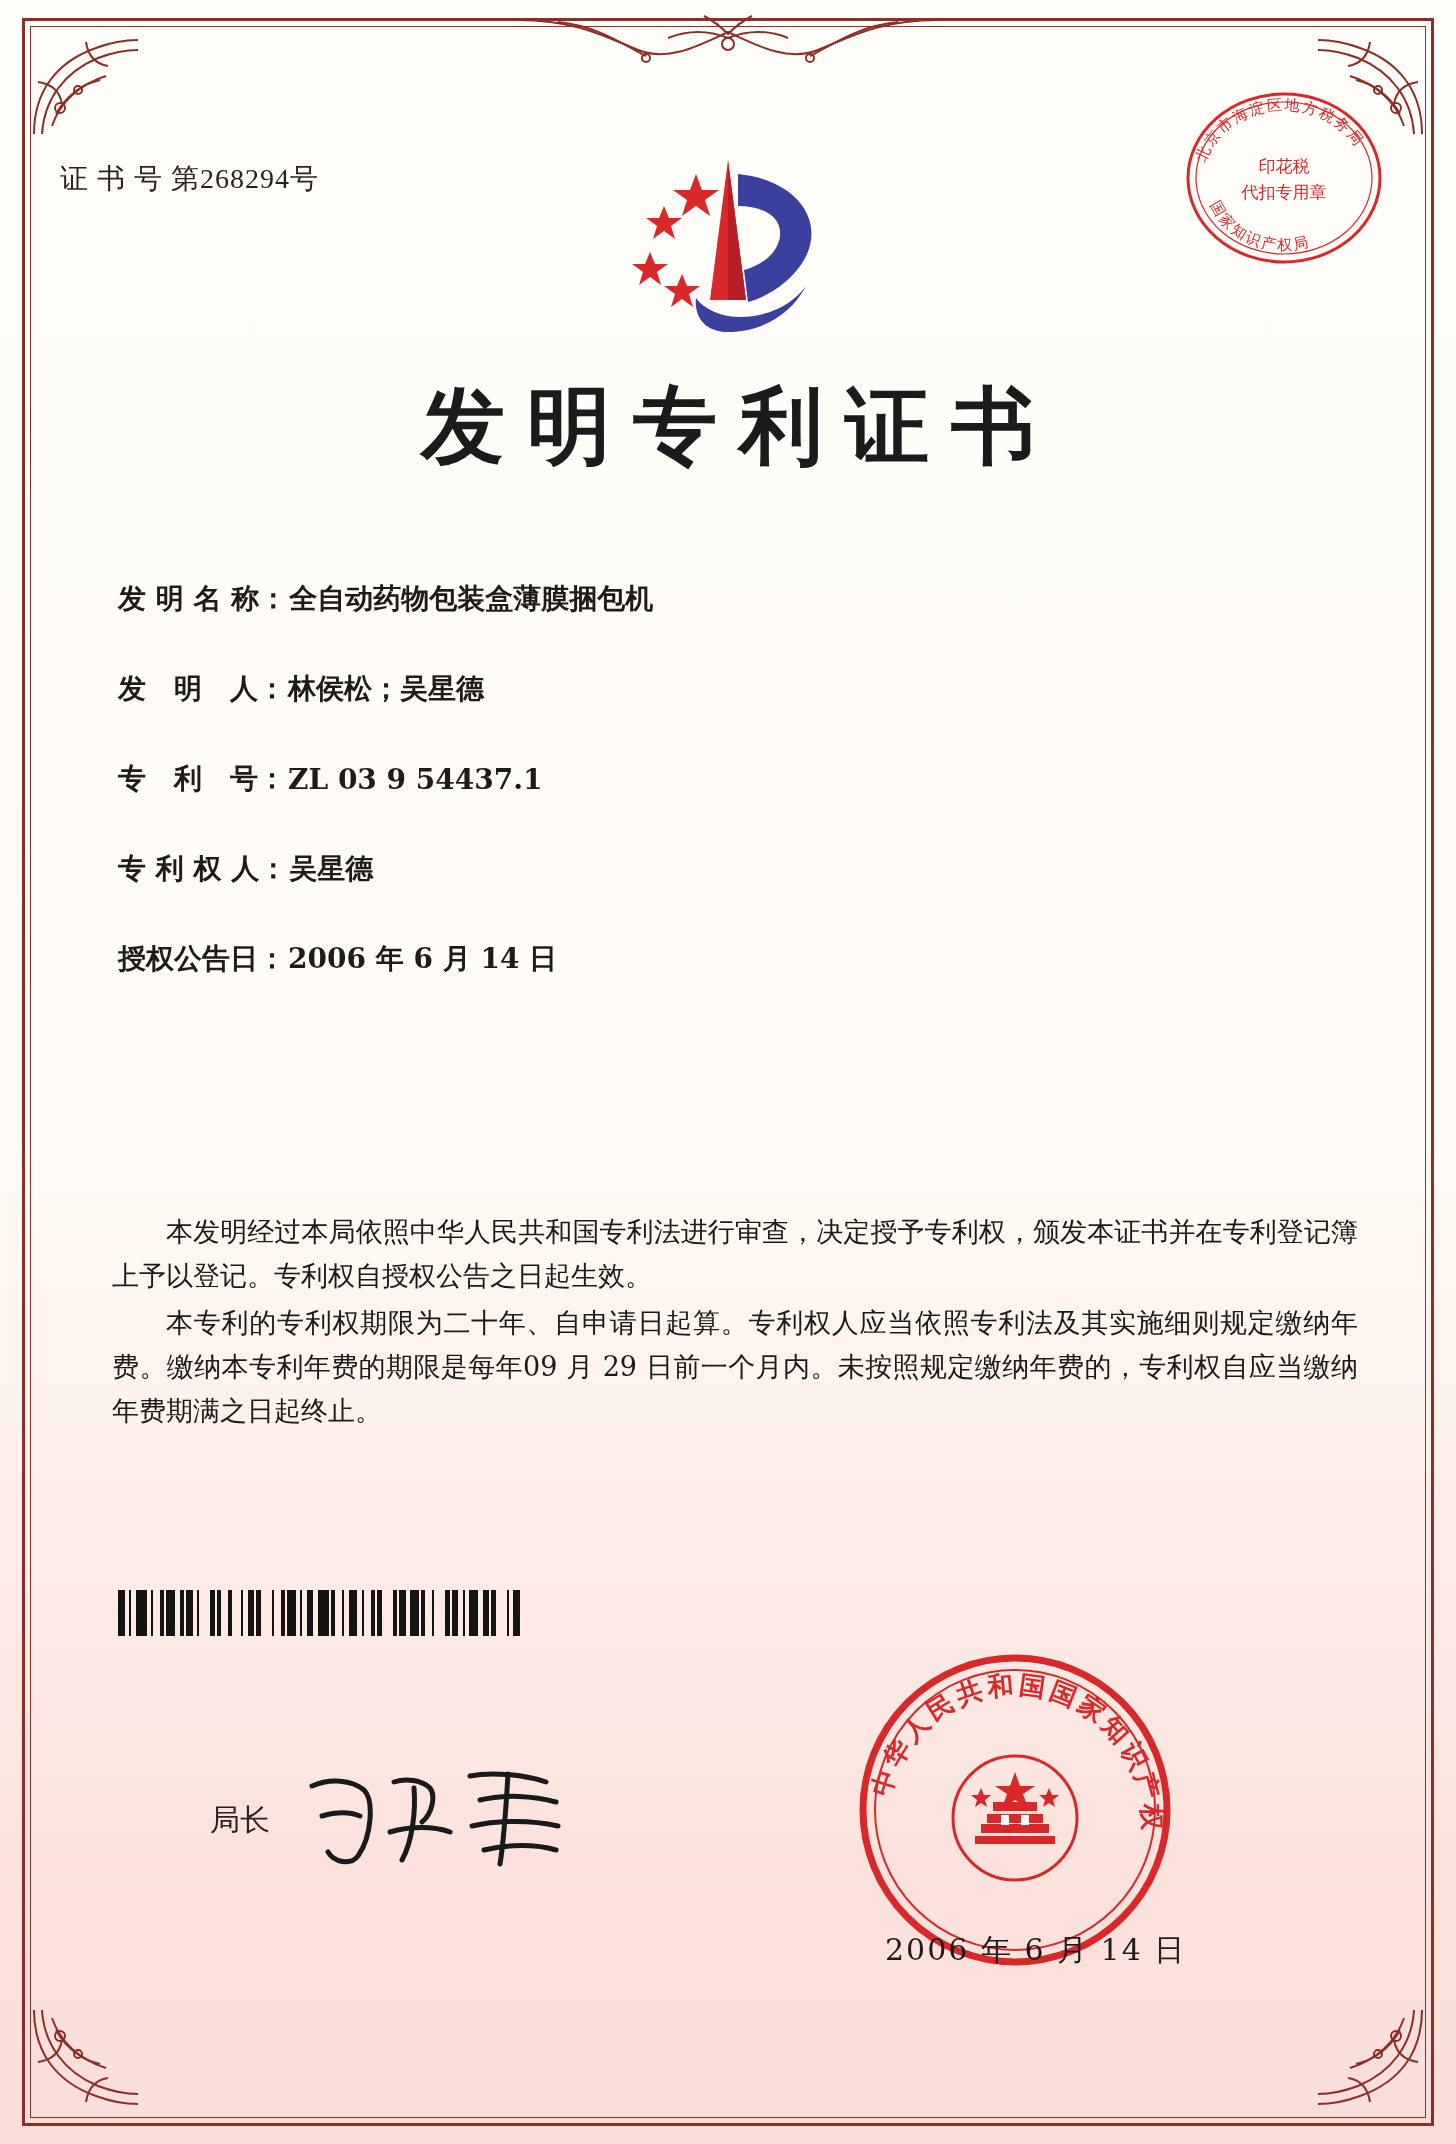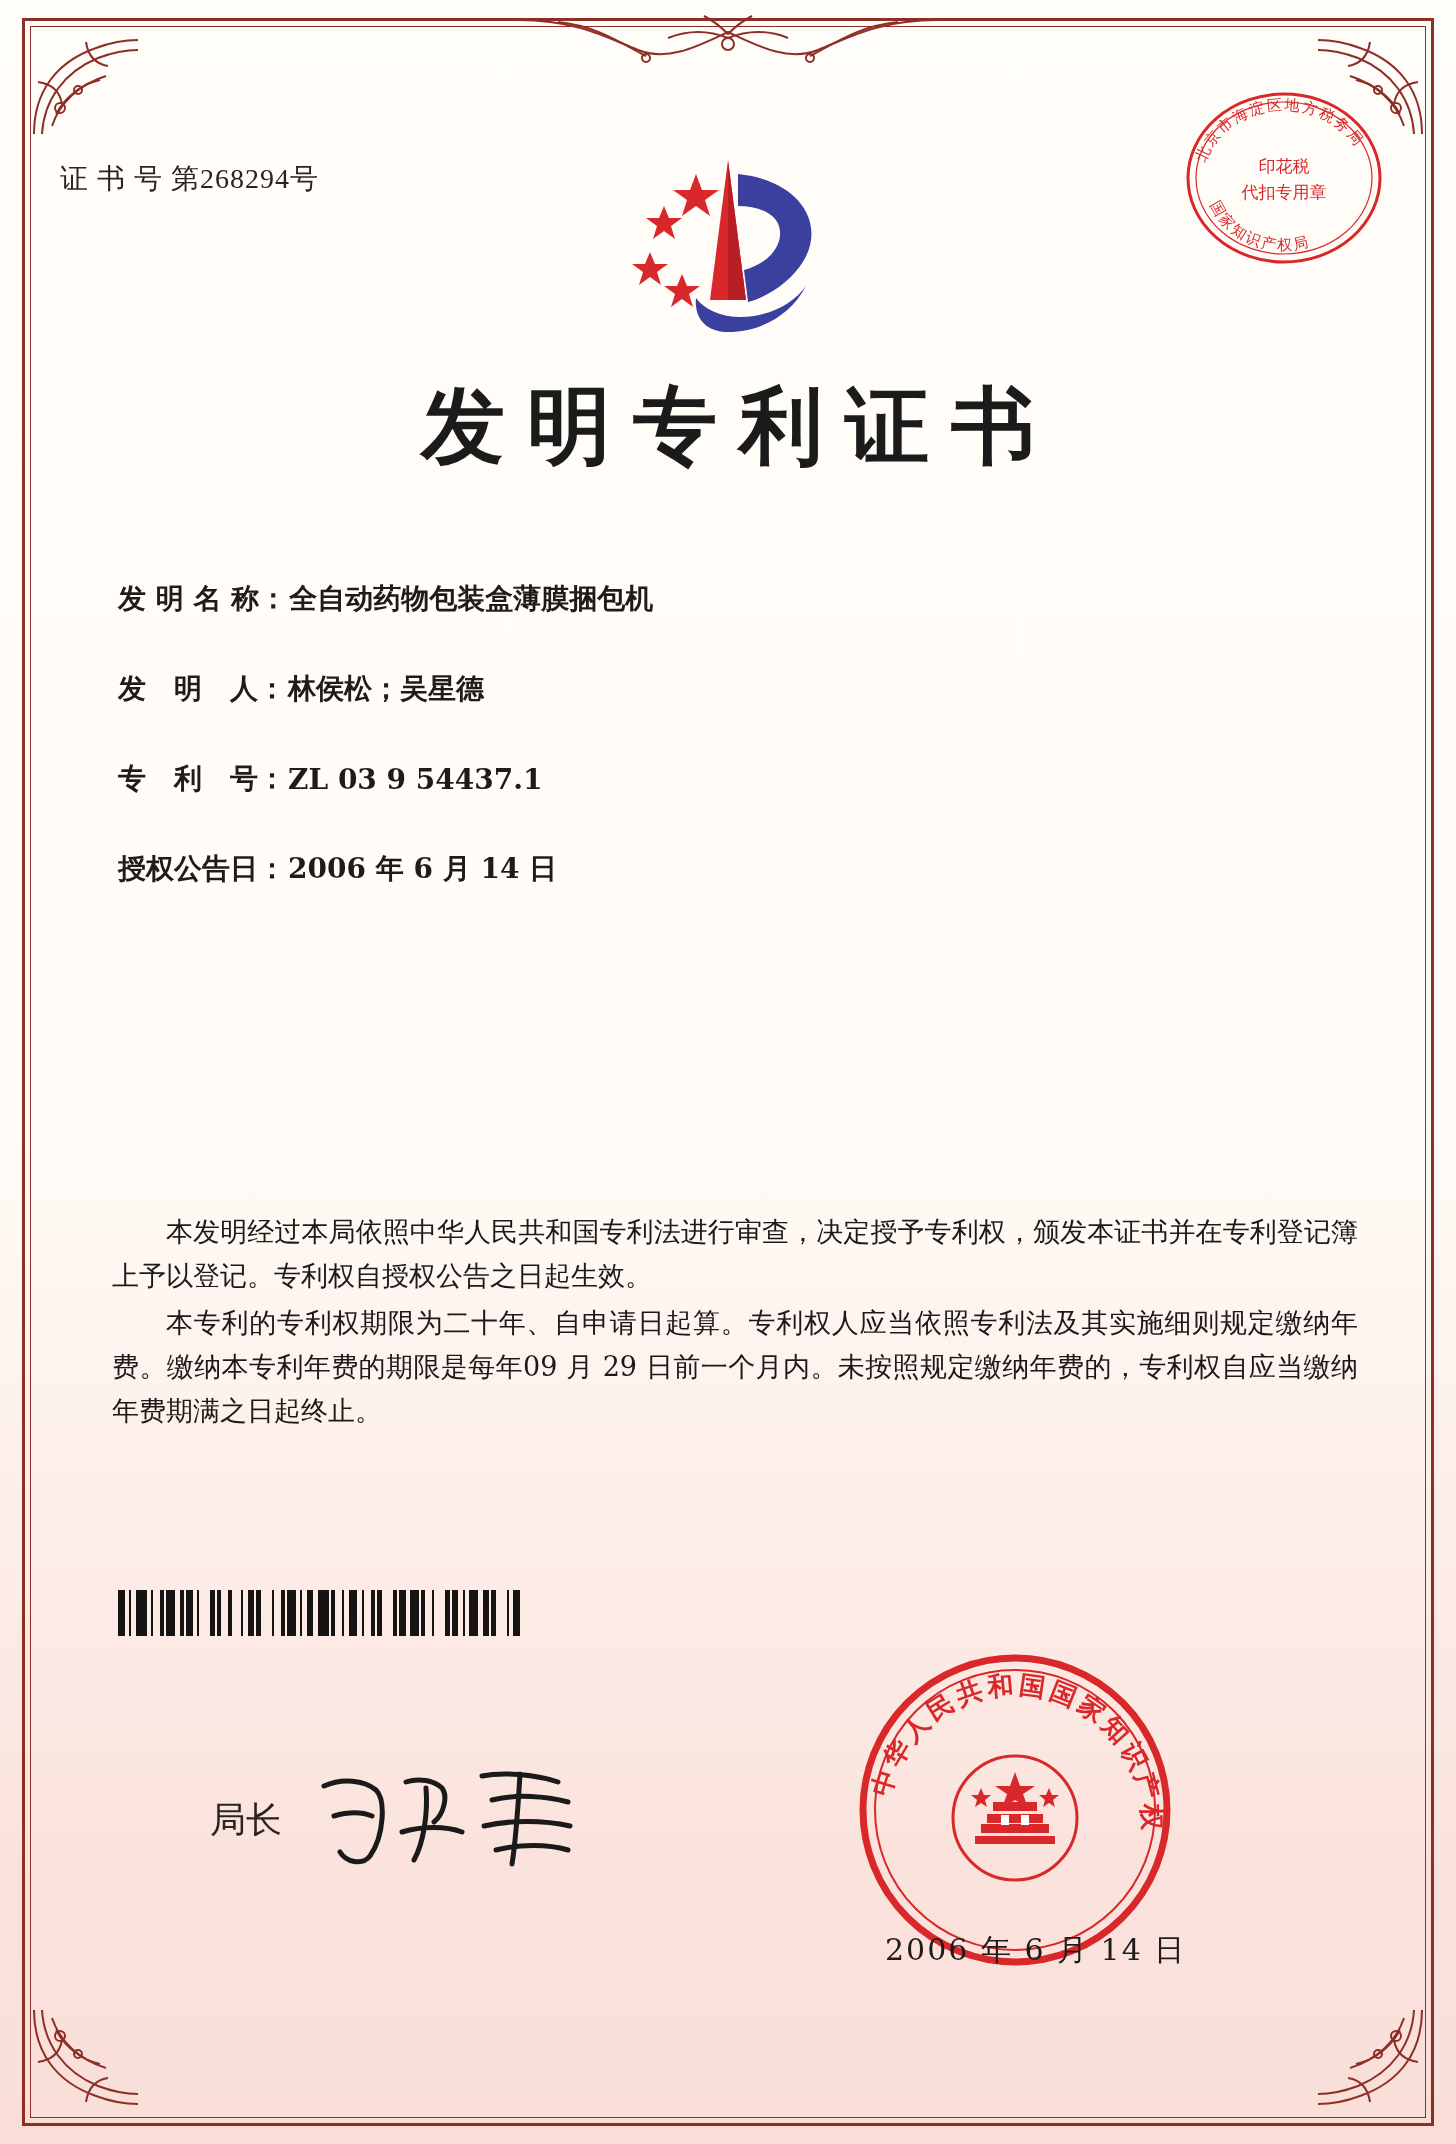--- a/index.html
+++ b/index.html
@@ -103,21 +103,21 @@
     position:absolute;left:118px;top:1590px;
     width:578px;height:46px;
     display:flex;align-items:stretch;
   }
   .barcode i{display:block;background:#161412;}
 
   .signature-row{
     position:absolute;left:210px;top:1760px;
     display:flex;align-items:center;
   }
-  .sig-label{font-size:36px;font-family:"DejaVu Serif", serif;}
+  .sig-label{font-size:30px;font-family:"DejaVu Serif", serif;}
   .sig-mark{
     margin-left:24px;width:290px;height:120px;
   }
   .sig-mark svg{width:100%;height:100%;display:block;}
 
   
   .seal-main{
     position:absolute;left:855px;top:1650px;width:320px;height:320px;
   }
   .seal-main svg{width:100%;height:100%;display:block;}
@@ -254,20 +254,24 @@
       <span class="f-label">发 明 名 称：</span>
       <span class="f-value">全自动药物包装盒薄膜捆包机</span>
     </div>
     <div class="field">
       <span class="f-label">发　明　人：</span>
       <span class="f-value">林侯松；吴星德</span>
     </div>
     <div class="field">
       <span class="f-label">专　利　号：</span>
       <span class="f-value">ZL 03 9 54437.1</span>
+    </div>
+    <div class="field">
+      <span class="f-label">专 利 权 人：</span>
+      <span class="f-value">吴星德</span>
     </div>
     <div class="field">
       <span class="f-label">授权公告日：</span>
       <span class="f-value">2006 年 6 月 14 日</span>
     </div>
   </div>
 
   <div class="paras">
     <p>本发明经过本局依照中华人民共和国专利法进行审查，决定授予专利权，颁发本证书并在专利登记簿上予以登记。专利权自授权公告之日起生效。</p>
     <p>本专利的专利权期限为二十年、自申请日起算。专利权人应当依照专利法及其实施细则规定缴纳年费。缴纳本专利年费的期限是每年09 月 29 日前一个月内。未按照规定缴纳年费的，专利权自应当缴纳年费期满之日起终止。</p>

